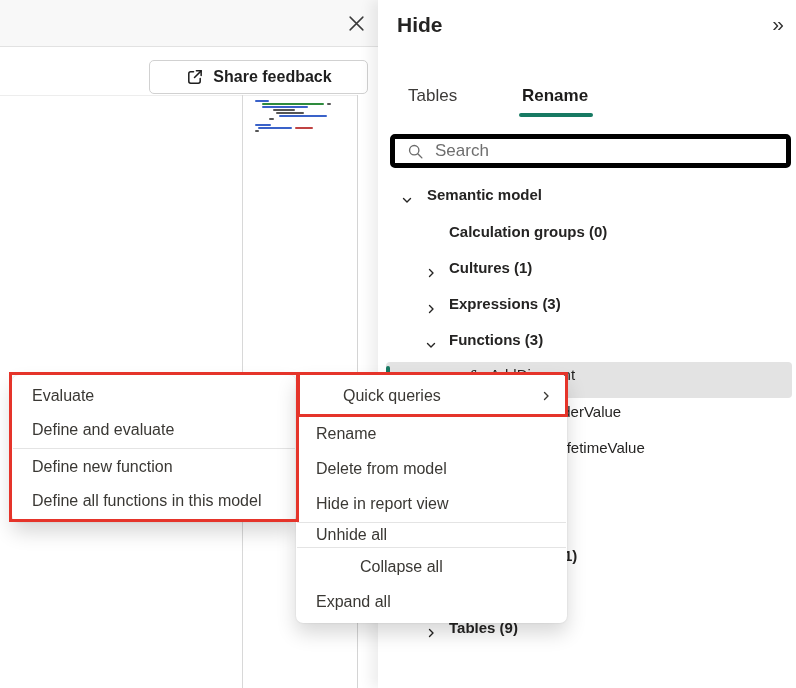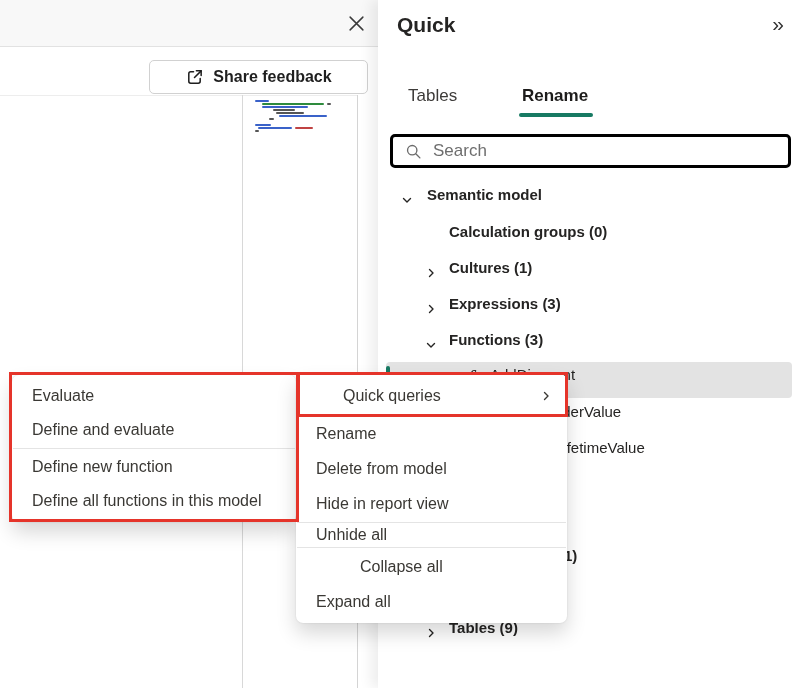--- a/index.html
+++ b/index.html
@@ -26,21 +26,21 @@
   .mm-kw{background:#3a62c9;} .mm-cm{background:#2e8b3d;} .mm-tx{background:#555555;} .mm-str{background:#c04343;}
   
   .data-panel{position:absolute;left:378px;top:0;width:418px;height:688px;background:#fff;box-shadow:-7px 0 12px rgba(0,0,0,0.07);z-index:1;}
   .panel-title{position:absolute;left:19px;top:13px;font-size:21px;font-weight:700;color:#252423;}
   .panel-collapse{position:absolute;right:12px;top:12px;font-size:21px;color:#333;cursor:pointer;line-height:24px;}
   .tab{position:absolute;top:86px;font-size:17px;color:#3d3b39;cursor:pointer;}
   .tab.active{font-weight:700;color:#1d1c1b;}
   .tab-underline{position:absolute;left:141px;top:113px;width:74px;height:4px;border-radius:2px;}
   .search-box{
     position:absolute;left:12px;top:134px;width:401px;height:34px;box-sizing:border-box;
-    border:3px solid #000000;border-radius:5px;background:#fff;display:flex;align-items:center;padding:0 8px 0 12px;gap:9px;
+    border:5px solid #000000;border-radius:5px;background:#fff;display:flex;align-items:center;padding:0 8px 0 12px;gap:9px;
   }
   .search-box input{
     border:none;outline:none;flex:1;font-size:17px;color:#252423;font-family:"Liberation Sans",sans-serif;background:transparent;
   }
   .search-box input::placeholder{color:#6e6e6e;}
   .tree{position:absolute;left:0;top:0;width:100%;height:100%;}
   .tree-row{position:absolute;left:0;height:36px;width:100%;cursor:pointer;}
   .tree-row .sel-bg{position:absolute;left:8px;right:4px;top:0;height:36px;background:#e3e3e3;border-radius:4px;}
   .tree-row .sel-bar{position:absolute;left:8px;top:4px;width:4px;height:28px;border-radius:2px;}
   .tree-chevron{position:absolute;top:11px;width:14px;height:14px;color:#252423;}
@@ -116,21 +116,21 @@
       <div class="mm-line">
         <span class="mm-seg mm-kw" style="left: 15px; width: 34px;"></span>
         <span class="mm-seg mm-str" style="left: 52px; width: 18px;"></span>
       </div>
       <div class="mm-line">
         <span class="mm-seg mm-tx" style="left: 12px; width: 4px;"></span>
       </div>
     </div>
 
   <div class="data-panel">
-    <div class="panel-title">Quick</div>
+    <div class="panel-title">Hide</div>
     <div class="panel-collapse">
       <span>»</span>
     </div>
     <div class="tab" style="left:30px;">Tables</div>
     <div class="tab active" style="left:144px;">Rename</div>
     <div class="tab-underline" style="background: rgb(23, 122, 99);"></div>
     <div class="search-box">
       <span style="display:flex;">
         <svg width="17" height="17" viewBox="0 0 20 20" fill="none" stroke="#6b6b6b" stroke-width="1.6" stroke-linecap="round">
           <circle cx="8.5" cy="8.5" r="5.5"></circle>

